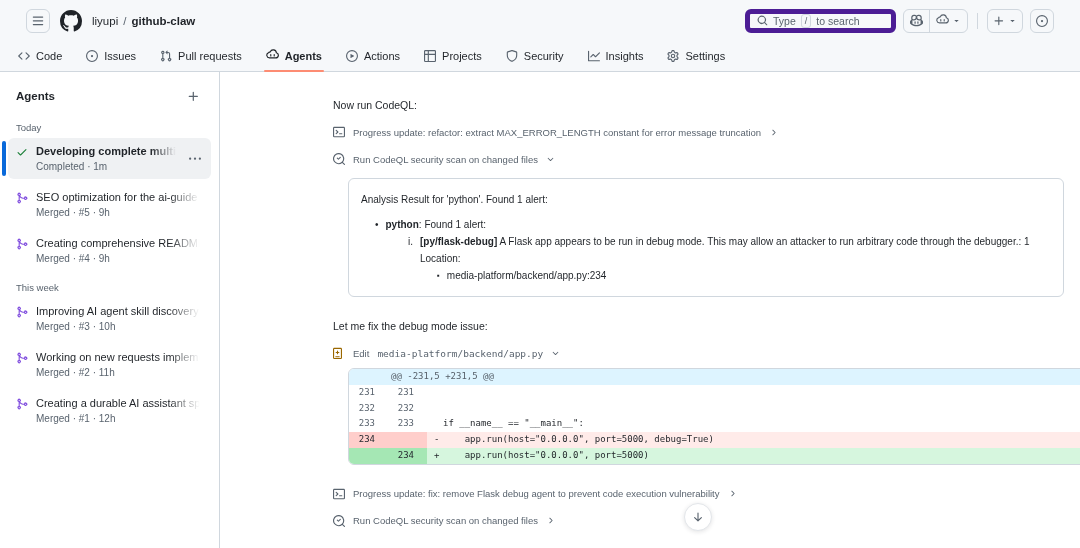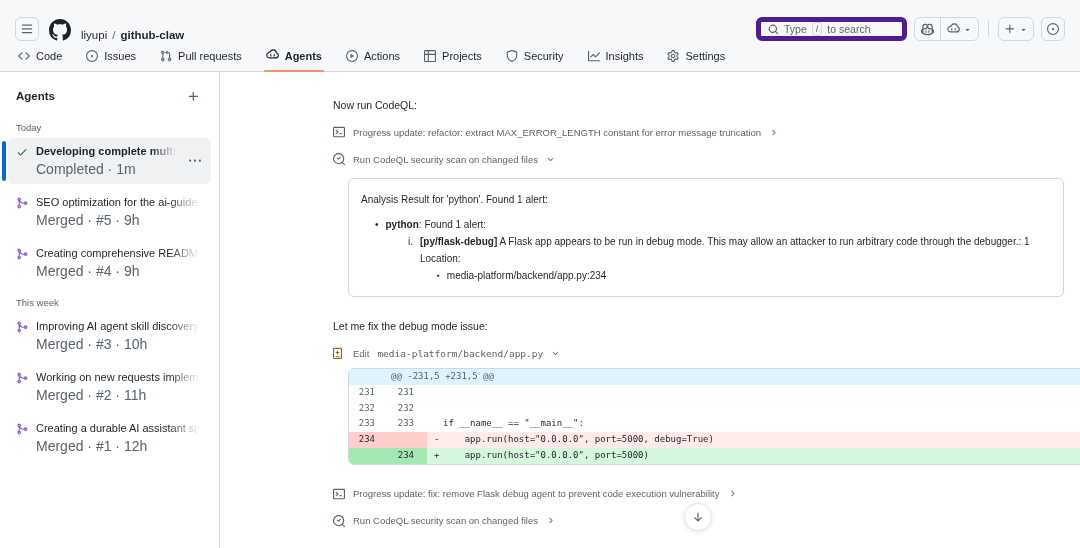--- a/index.html
+++ b/index.html
@@ -6,21 +6,21 @@
   html,body { width:1080px; height:548px; overflow:hidden; }
   body {
     font-family:"Liberation Sans","DejaVu Sans",sans-serif;
     color:#1f2328; background:#fff; position:relative; font-size:11px;
   }
   svg { display:block; }
   .ic { fill:#59636e; }
 
   
   .app-header { background:#f6f8fa; border-bottom:1px solid #d0d7de; height:72px; }
-  .hrow1 { height:41px; display:flex; align-items:flex-end; padding:0 15px; }
+  .hrow1 { height:41px; display:flex; align-items:center; padding:0 26px; }
   .hamburger { width:24px; height:24px; border:1px solid #d0d7de; border-radius:6px;
     background:transparent; display:flex; align-items:center; justify-content:center; cursor:pointer; }
   .gh-logo { margin-left:10px; cursor:pointer; }
   .gh-logo svg { fill:#1f2328; }
   .breadcrumb { display:flex; align-items:center; gap:5px; font-size:11.5px; margin-left:10px; }
   .breadcrumb .owner { color:#1f2328; cursor:pointer; }
   .breadcrumb .sep { color:#59636e; }
   .breadcrumb .repo { font-weight:700; cursor:pointer; }
   .hright { margin-left:auto; display:flex; align-items:center; gap:7px; }
   .search-box { width:151px; height:24px; border:5px solid #4c1d95; border-radius:6px;
@@ -55,21 +55,21 @@
     cursor:pointer; margin-bottom:5px; align-items:flex-start; }
   .agent-item.selected { background:#eff1f3; }
   .agent-item.selected::before { content:""; position:absolute; left:-6px; top:3px; bottom:3px;
     width:4px; border-radius:3px; background:#0969da; }
   .agent-ic { margin-top:1px; flex:none; }
   .agent-text { flex:1; min-width:0; }
   .agent-title { font-size:11px; white-space:nowrap; overflow:hidden;
     -webkit-mask-image:linear-gradient(90deg,#000 80%,transparent 98%);
     mask-image:linear-gradient(90deg,#000 80%,transparent 98%); }
   .selected .agent-title { font-weight:700; }
-  .agent-meta { font-size:14px; color:#59636e; margin-top:4px; }
+  .agent-meta { font-size:10px; color:#59636e; margin-top:4px; }
   .kebab-btn { align-self:center; border:none; background:transparent; cursor:pointer; padding:2px; }
 
   
   .main { flex:1; padding:26px 16px 0 113px; position:relative; }
   .msg { font-size:10.5px; line-height:15px; margin-bottom:12px; color:#1f2328; }
   .step-row { display:flex; align-items:center; gap:8px; font-size:9.5px; color:#59636e;
     height:14px; cursor:pointer; }
   .step-row .mono { font-family:"DejaVu Sans Mono","Liberation Mono",monospace; font-size:9.5px; }
   .amber { fill:#9a6700; }
 

